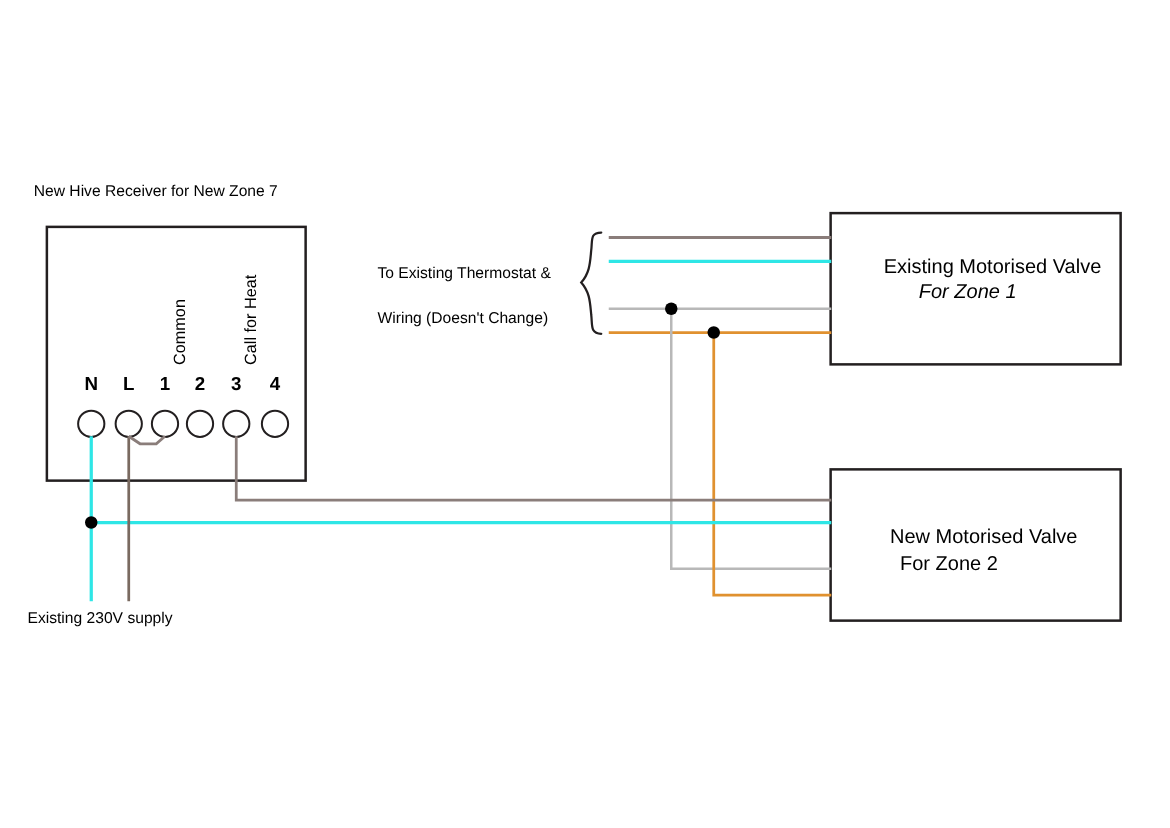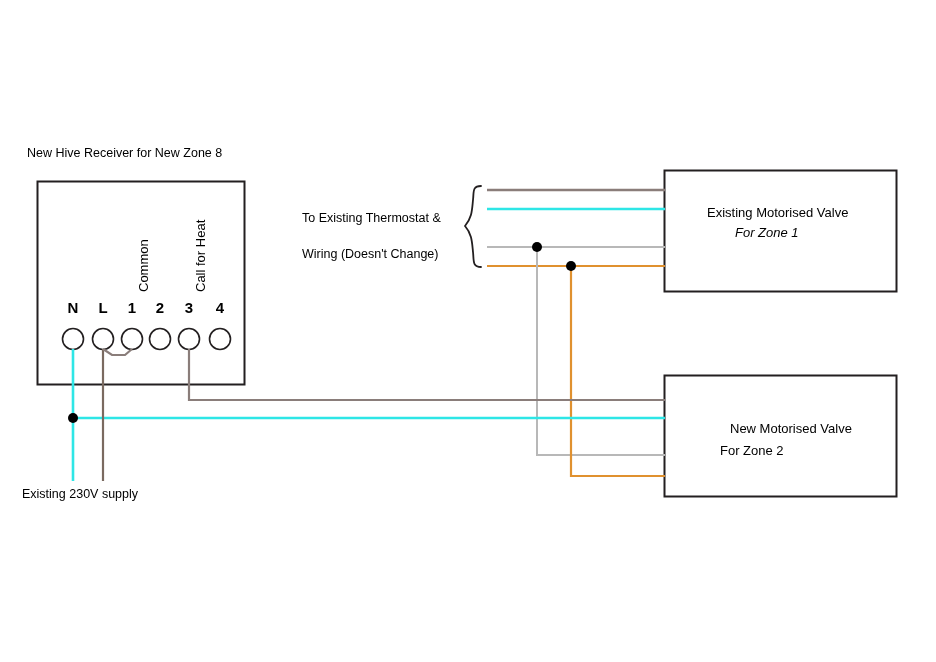--- a/index.html
+++ b/index.html
@@ -30,21 +30,21 @@
     font-family: "Liberation Sans", sans-serif;
     font-size: 12.5px;
     color: #000000;
     white-space: nowrap;
     line-height: 1.0;
   }
   .lbl-title {
     font-size: 12.5px;
   }
   .lbl-box {
-    font-size: 13px;
+    font-size: 16px;
   }
   .lbl-vert {
     transform-origin: 0 0;
     transform: rotate(-90deg);
     font-size: 13px;
     font-weight: 400;
   }
   .lbl-term {
     font-size: 15px;
     font-weight: bold;
@@ -94,37 +94,37 @@
     <path d="M 103 349 L 112 355 L 125 355 L 132 349" fill="none" stroke="#8a7d7a" stroke-width="2.2"></path>
 
     <path d="M 481 186
              C 472 186, 474 192, 473 200
              C 472 210, 472 218, 465 226
              C 472 234, 472 242, 473 252
              C 474 260, 472 267, 481 267" fill="none" stroke="#231f20" stroke-width="1.8" stroke-linecap="round"></path>
 
   </svg>
 
-  <div class="lbl lbl-title" style="left:27px; top:147px;">New Hive Receiver for New Zone 8</div>
+  <div class="lbl lbl-title" style="left:27px; top:147px;">New Hive Receiver for New Zone 7</div>
 
   <div class="lbl lbl-vert" style="left:137px; top:292px;">Common</div>
 
   <div class="lbl lbl-vert" style="left:194px; top:292px;">Call for Heat</div>
 
   <div class="lbl lbl-term" style="left:65px; top:300px;">N</div>
   <div class="lbl lbl-term" style="left:95px; top:300px;">L</div>
   <div class="lbl lbl-term" style="left:124px; top:300px;">1</div>
   <div class="lbl lbl-term" style="left:152px; top:300px;">2</div>
   <div class="lbl lbl-term" style="left:181px; top:300px;">3</div>
   <div class="lbl lbl-term" style="left:212px; top:300px;">4</div>
 
   <div class="lbl" style="left:302px; top:212px;">To Existing Thermostat &amp;</div>
   <div class="lbl" style="left:302px; top:248px;">Wiring (Doesn't Change)</div>
 
   <div class="lbl lbl-box" style="left:707px; top:206px;">Existing Motorised Valve</div>
   <div class="lbl lbl-box" style="left:735px; top:226px;font-style:italic;">For Zone 1</div>
 
-  <div class="lbl lbl-box" style="left:712px; top:422px;margin-left:18px;">New Motorised Valve</div>
+  <div class="lbl lbl-box" style="left:712px; top:422px;">New Motorised Valve</div>
   <div class="lbl lbl-box" style="left:720px; top:444px;">For Zone 2</div>
 
   <div class="lbl" style="left:22px; top:488px;">Existing 230V supply</div>
 
 </div>
 
 </body></html>

